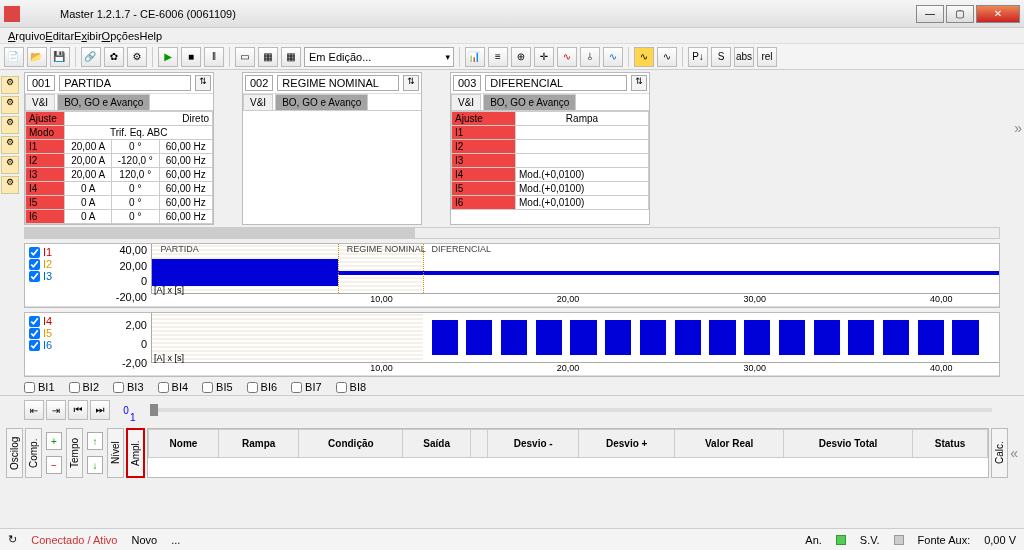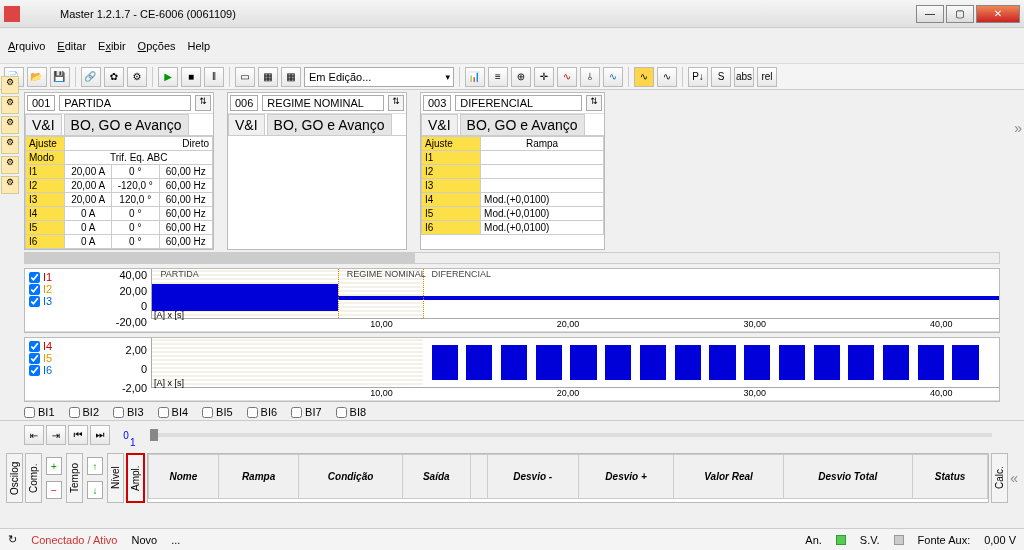--- a/index.html
+++ b/index.html
@@ -7,51 +7,51 @@
 
 
 .titlebar { height: 28px; background: linear-gradient(#f5f5f5, #e0e0e0); display: flex; align-items: center; padding: 0 4px; border-bottom: 1px solid #ccc; }
 .titlebar .icon { width: 16px; height: 16px; background: #d44; margin-right: 4px; }
 .titlebar .title { flex: 1; padding-left: 36px; }
 .winbtns { display: flex; gap: 2px; }
 .winbtn { width: 28px; height: 18px; background: linear-gradient(#fafafa,#ddd); border: 1px solid #888; text-align: center; line-height: 16px; font-size: 10px; }
 .winbtn.close { background: linear-gradient(#e85,#c22); color: #fff; width: 44px; }
 
 
-.menubar { height: 36px; display: flex; align-items: center; gap: 12px; padding: 0 8px; border-bottom: 1px solid #ddd; }
+.menubar { height: 16px; display: flex; align-items: center; padding: 0 8px; border-bottom: 1px solid #ddd; }
 .menubar span u { text-decoration: underline; }
 
 
 .toolbar { height: 26px; display: flex; align-items: center; gap: 3px; padding: 2px 4px; border-bottom: 1px solid #ccc; background: #f4f4f4; }
 .tbtn { width: 20px; height: 20px; background: linear-gradient(#fff,#e8e8e8); border: 1px solid #bbb; display: inline-flex; align-items: center; justify-content: center; font-size: 10px; }
 .tsep { width: 1px; height: 20px; background: #ccc; margin: 0 2px; }
 .tsel { height: 20px; border: 1px solid #aaa; background: #fff; padding: 0 16px 0 4px; position: relative; min-width: 150px; line-height: 18px; }
 .tsel::after { content: "▾"; position: absolute; right: 3px; font-size: 9px; }
 
 
 .sidestrip { position: absolute; left: 0; top: 74px; width: 20px; }
 .sidestrip .sbtn { width: 18px; height: 18px; margin: 2px 1px; background: #ffe9b0; border: 1px solid #cc9; font-size: 9px; text-align: center; }
 
 
-.panels { display: flex; gap: 13px; padding: 2px 4px 2px 24px; }
+.panels { display: flex; gap: 28px; padding: 2px 4px 2px 24px; }
 .panel { border: 1px solid #bbb; background: #fff; }
 .panel-head { display: flex; align-items: center; gap: 4px; padding: 2px; border-bottom: 1px solid #ddd; }
 .num { border: 1px solid #aaa; background: #fff; padding: 1px 4px; min-width: 28px; text-align: center; }
 .pname { border: 1px solid #aaa; background: #fff; padding: 1px 4px; flex: 1; }
 .smallbtn { width: 16px; height: 16px; border: 1px solid #aaa; background: #f4f4f4; font-size: 9px; text-align: center; }
 
 
 .ptabs { display: flex; border-bottom: 1px solid #ccc; }
-.ptab { padding: 2px 6px; border: 1px solid #ccc; border-bottom: none; background: #f0f0f0; margin-right: 2px; font-size: 14px; }
-.ptab.active { background: #e5e5e5; }
+.ptab { padding: 2px 6px; border: 1px solid #ccc; border-bottom: none; background: #f0f0f0; margin-right: 2px; font-size: 10px; }
+.ptab.active { background: #a3a3a3; }
 
 
 table.grid { border-collapse: collapse; width: 100%; }
 table.grid td, table.grid th { border: 1px solid #ccc; padding: 1px 3px; font-size: 10px; text-align: center; background: #fff; }
-table.grid td.lh { background: #fde047; text-align: left; }
+table.grid td.lh { background: #ef4444; text-align: left; }
 
 
 .chartwrap { margin: 4px 24px 2px 24px; border: 1px solid #bbb; background: #fff; }
 .chartrow { display: flex; border-bottom: 1px solid #ddd; }
 .chartlegend { width: 90px; padding: 2px 4px; font-size: 10px; }
 .chk { display: flex; align-items: center; gap: 3px; font-size: 10px; }
 .chk input { width: 11px; height: 11px; }
 .chartarea { flex: 1; position: relative; height: 62px; }
 .axisy { position: absolute; left: 0; top: 0; bottom: 0; width: 34px; font-size: 9px; }
 .axisy div { position: absolute; right: 2px; transform: translateY(-50%); }
@@ -74,21 +74,21 @@
 .ticklbl { color: #00f; font-size: 10px; }
 
 
 .evalarea { display: flex; padding: 4px 6px; gap: 2px; }
 .vtab { writing-mode: vertical-rl; transform: rotate(180deg); padding: 4px 2px; border: 1px solid #bbb; background: #f4f4f4; font-size: 10px; text-align: center; }
 .vtab.red { border: 2px solid #c00; }
 .updown { display: flex; flex-direction: column; gap: 6px; padding: 4px 2px; }
 .updown button { width: 16px; height: 18px; border: 1px solid #aaa; background: #fff; font-size: 10px; }
 .evaltable { flex: 1; border: 1px solid #bbb; background: #fff; }
 .evaltable table { border-collapse: collapse; width: 100%; }
-.evaltable th, .evaltable td { border: 1px solid #ccc; padding: 16px 4px; font-size: 10px; text-align: center; font-style: italic; }
+.evaltable th, .evaltable td { border: 1px solid #ccc; padding: 8px 4px; font-size: 10px; text-align: center; }
 .evaltable th { background: #f0f0f0; }
 
 
 .statusbar { position: absolute; bottom: 0; left: 0; right: 0; height: 22px; border-top: 1px solid #ccc; display: flex; align-items: center; gap: 14px; padding: 0 8px; font-size: 10px; background: #f4f4f4; }
 .statusbar .conn { color: #c33; }
 
 .rightcollapse { position: absolute; right: 2px; top: 120px; font-size: 14px; color: #888; }
 .hscroll { height: 12px; background: #eee; border: 1px solid #ccc; margin: 0 24px; position: relative; }
 .hscroll .thumb { position: absolute; left: 0; top: 0; bottom: 0; width: 40%; background: #ccc; }
 </style>
@@ -216,31 +216,31 @@
             <td>0 A</td>
             <td>0 °</td>
             <td>60,00 Hz</td>
           </tr>
     </tbody>
       </table>
   </div>
 
   <div class="panel" style="width:180px">
     <div class="panel-head">
-      <div class="num">006</div>
+      <div class="num">002</div>
       <div class="pname">REGIME NOMINAL</div>
       <div class="smallbtn">⇅</div>
     </div>
     <div class="ptabs">
       <div class="ptab">V&amp;I</div>
       <div class="ptab active">BO, GO e Avanço</div>
     </div>
   </div>
 
-  <div class="panel" style="width:185px">
+  <div class="panel" style="width:200px">
     <div class="panel-head">
       <div class="num">003</div>
       <div class="pname">DIFERENCIAL</div>
       <div class="smallbtn">⇅</div>
     </div>
     <div class="ptabs">
       <div class="ptab">V&amp;I</div>
       <div class="ptab active">BO, GO e Avanço</div>
     </div>
     <table class="grid">

